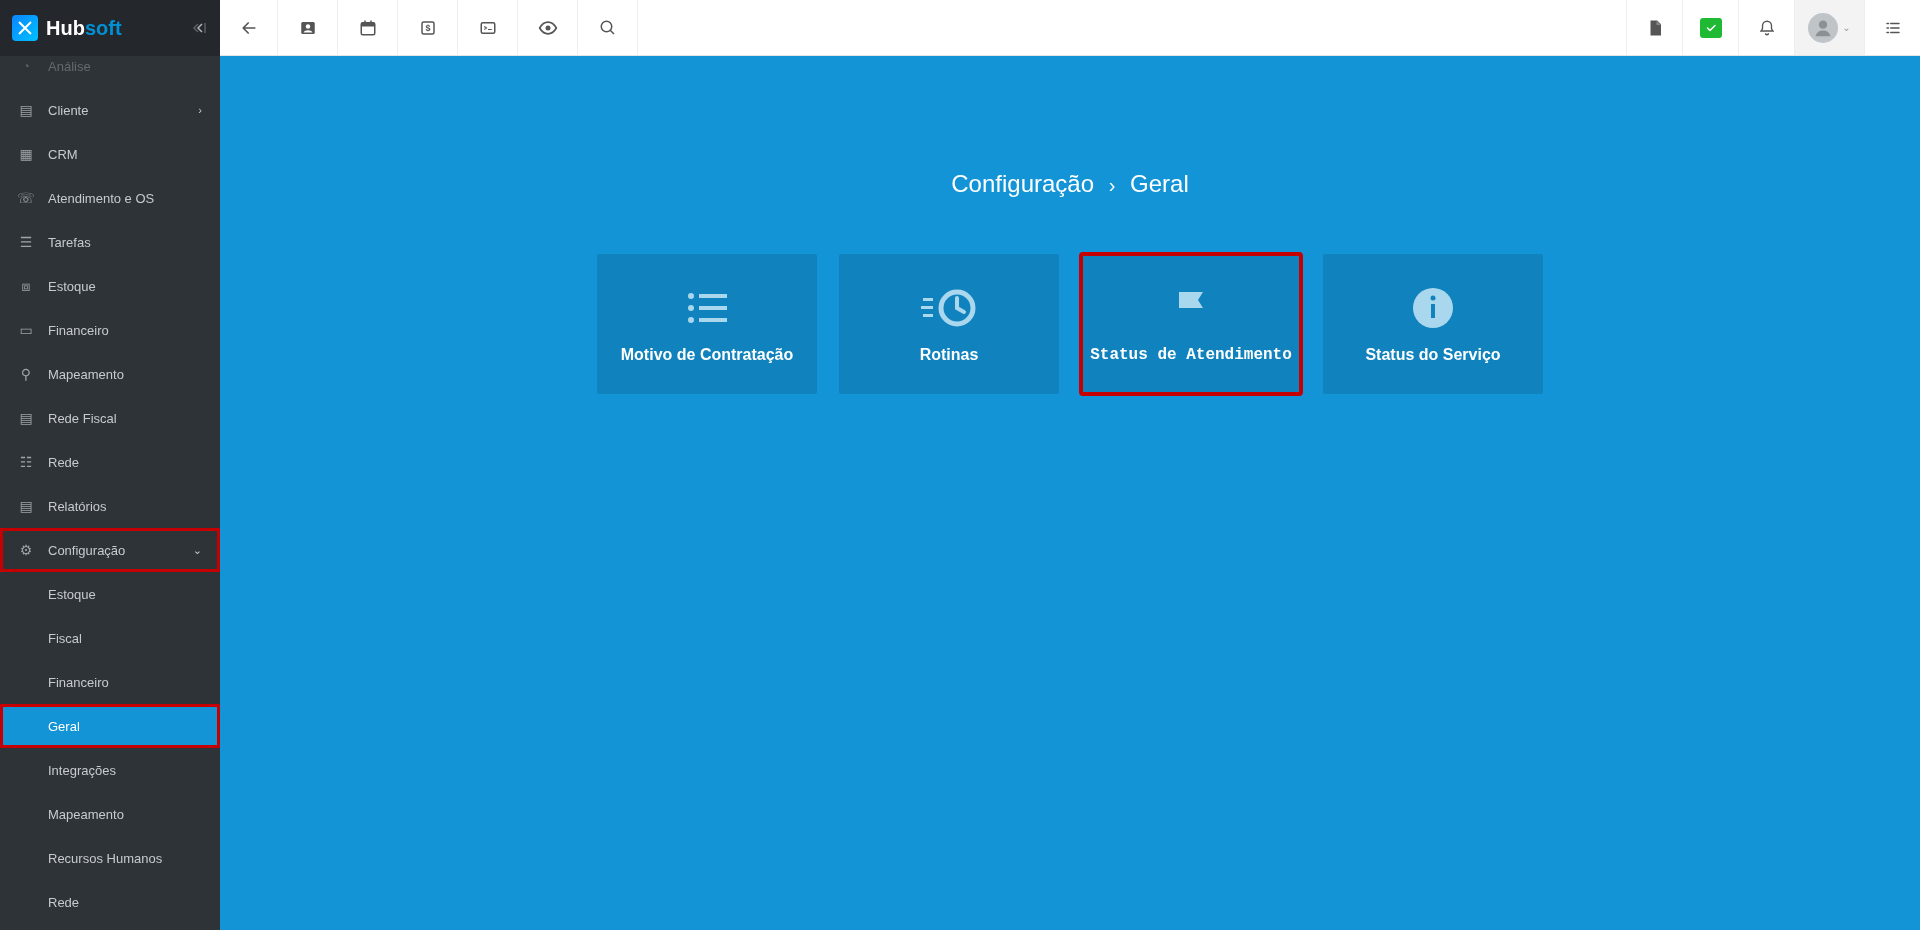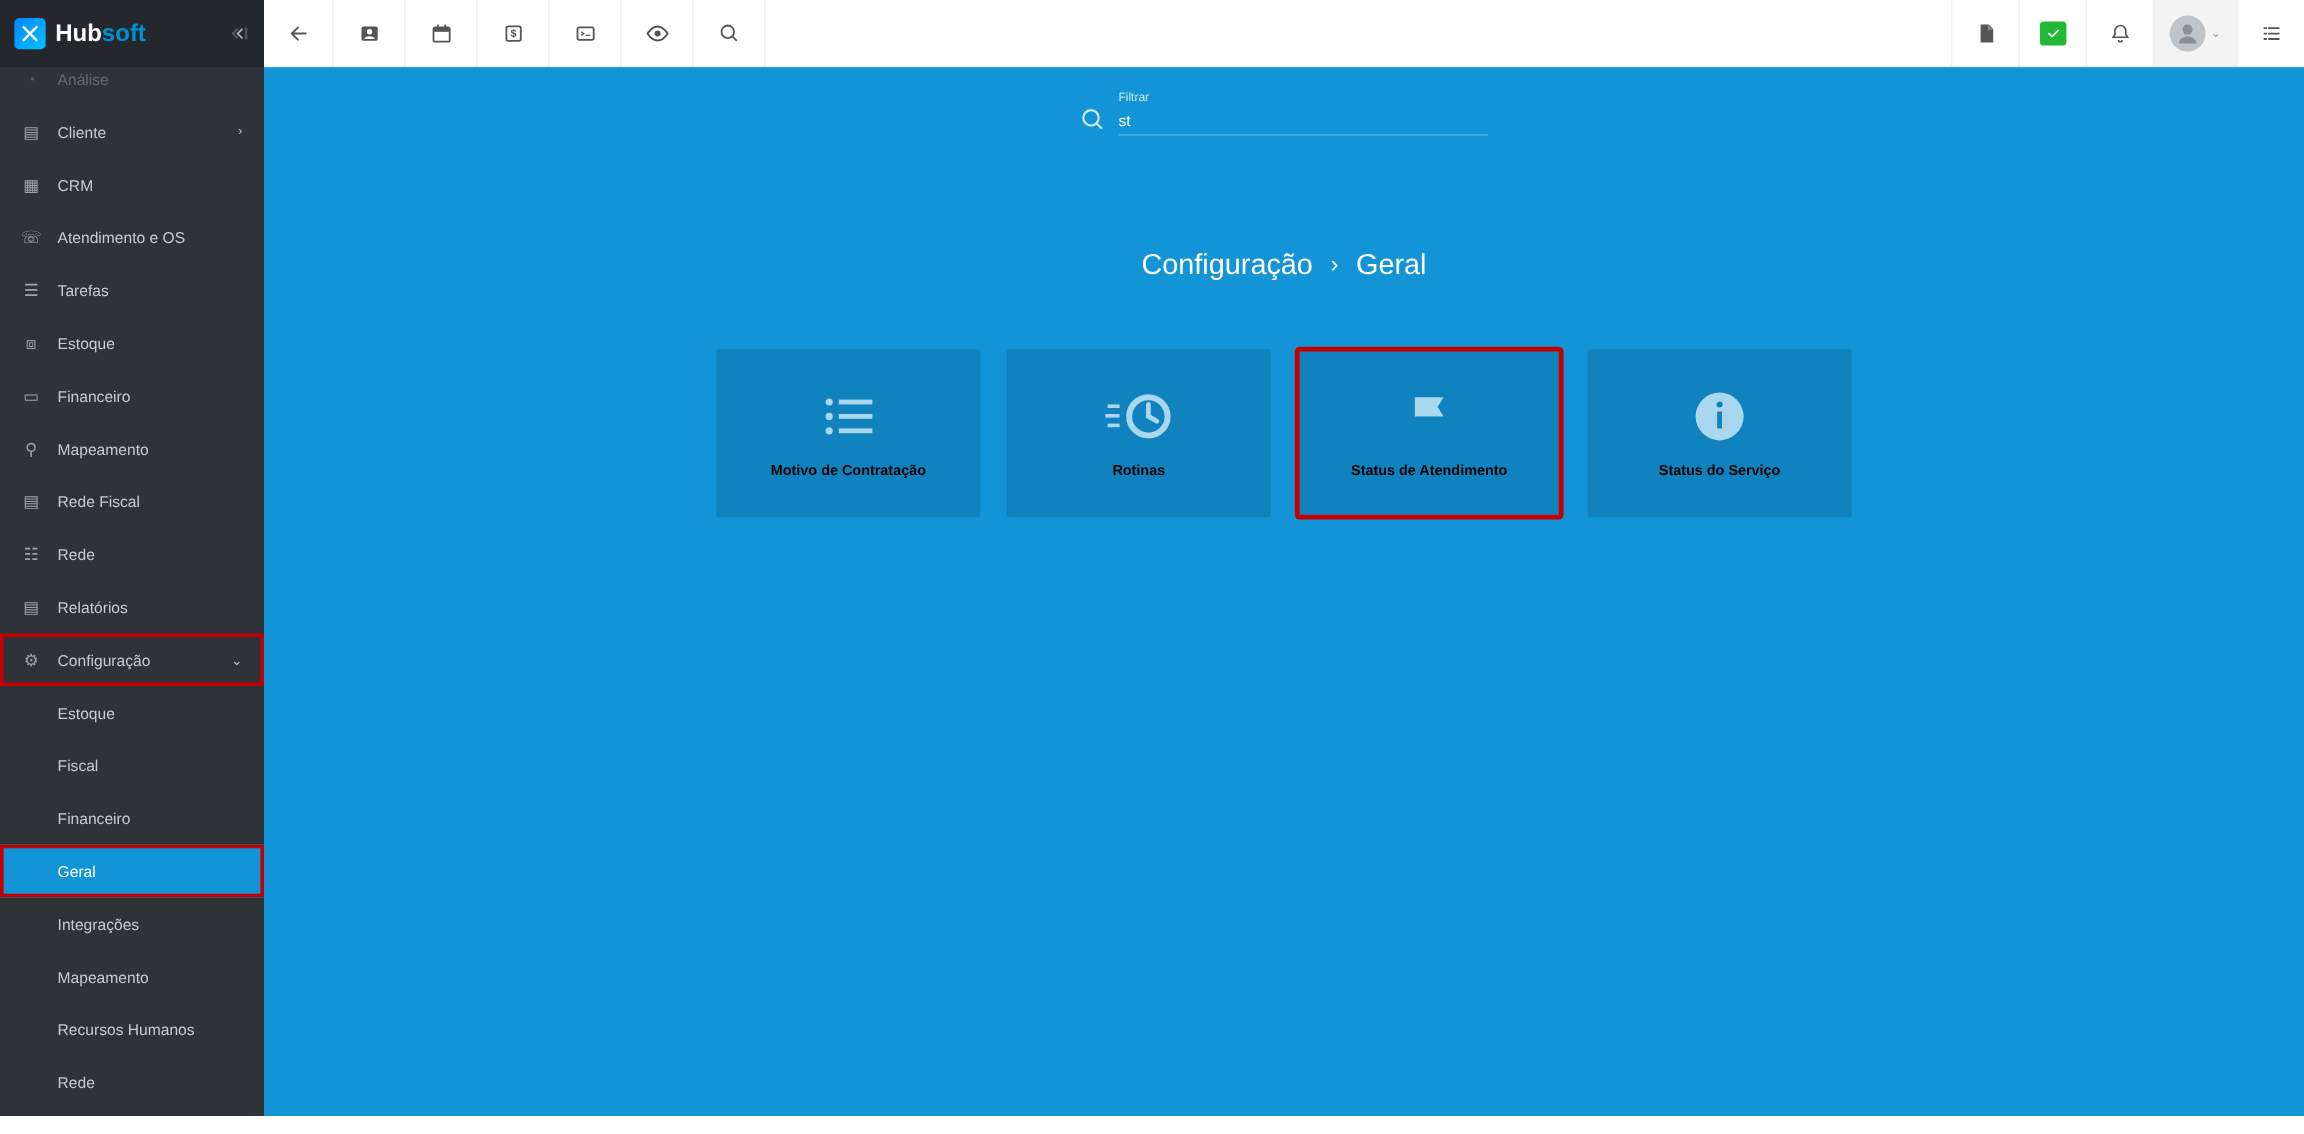--- a/index.html
+++ b/index.html
@@ -45,22 +45,22 @@
 .filter-input-wrap { flex:1; }
 .filter-input { background:transparent; border:none; border-bottom:1px solid rgba(255,255,255,.35); color:#fff; font-size:13px; padding:4px 0; width:100%; outline:none; }
 .filter-search-icon { color:#cfe9f7; font-size:20px; margin-bottom:2px; }
 
 .breadcrumb { text-align:center; margin-top: 94px; font-size: 24px; font-weight:400; color:#fff; }
 .breadcrumb .sep { display:inline-block; margin:0 8px; font-size:20px; vertical-align:middle; }
 
 .cards { display:flex; justify-content:center; gap:22px; margin-top:56px; }
 .card { width:220px; height:140px; background:#1082bd; border-radius:2px; display:flex; flex-direction:column; align-items:center; justify-content:center; cursor:pointer; }
 .card .card-icon { font-size:42px; color:#a9d7ee; margin-bottom:14px; display:flex; align-items:center; justify-content:center; height:48px; }
-.card .card-label { font-size:12px; font-weight:600; color:#000000; text-align:center; }
-.card.highlighted { outline:4px solid #c60000; outline-offset:-2px; }
+.card .card-label { font-size:16px; font-weight:600; color:#ffffff; text-align:center; }
+.card.highlighted { outline:4px solid #c60000; outline-offset:-2px;font-family:Liberation Mono, monospace; }
 
 svg { display:block; }
 </style>
 </head>
 <body>
 
 <div class="app">
 
   <aside class="sidebar">
     <div class="sidebar-logo">
@@ -255,32 +255,20 @@
         </div>
         <div class="tb-rbtn">
           <svg width="18" height="18" viewBox="0 0 24 24">
               <path d="M4 6h2 M4 12h2 M4 18h2 M9 6h11 M9 12h11 M9 18h11" stroke="#555" stroke-width="2" stroke-linecap="round"></path>
             </svg>
         </div>
       </div>
     </div>
 
     <div class="content">
-      <div class="filter-wrap">
-        <div class="filter-search-icon">
-          <svg width="22" height="22" viewBox="0 0 24 24">
-              <circle cx="10" cy="10" r="7" fill="none" stroke="#cfe9f7" stroke-width="2"></circle>
-              <path d="M15 15l5 5" stroke="#cfe9f7" stroke-width="2"></path>
-            </svg>
-        </div>
-        <div class="filter-input-wrap">
-          <div class="filter-label">Filtrar</div>
-          <input class="filter-input" value="st" style="">
-        </div>
-      </div>
 
       <div class="breadcrumb">
         <span>Configuração</span>
         <span class="sep">›</span>
         <span>Geral</span>
       </div>
 
       <div class="cards">
         <div class="card">
           <div class="card-icon">

